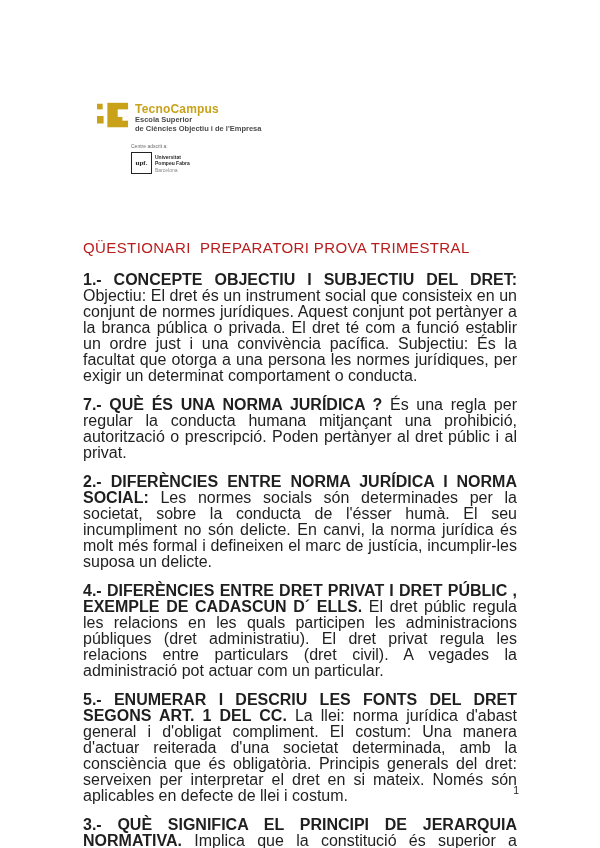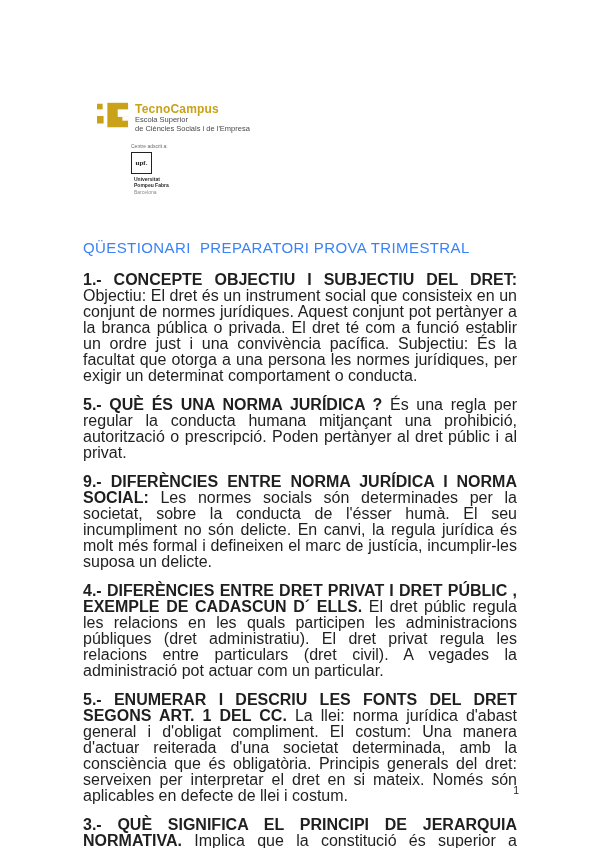--- a/index.html
+++ b/index.html
@@ -11,39 +11,39 @@
     position:relative;
     overflow:hidden;
   }
   .page{position:absolute;inset:0;background:#ffffff;}
 
   
   .brand{position:absolute;left:97px;top:102px;display:flex;align-items:flex-start;}
   .brand-icon{width:32px;height:27px;display:block;}
   .brand-text{margin-left:6px;line-height:1.18;}
   .brand-name{font-size:12px;font-weight:700;color:#C9A21A;letter-spacing:.2px;}
-  .brand-sub{font-size:7.5px;color:#4a4a4a;}
+  .brand-sub{font-size:7.5px;color:#4a4a4a;font-weight:bold;}
 
   .affiliation{position:absolute;left:131px;top:143px;}
   .affiliation-label{font-size:5px;color:#6b6b6b;margin-bottom:3px;}
-  .upf-row{display:flex;align-items:flex-start;flex-direction:column;}
+  .upf-row{display:flex;align-items:flex-start;}
   .upf-box{
     width:19px;height:20px;border:1.5px solid #222;
     display:flex;align-items:center;justify-content:center;
     font-family:"Liberation Serif", serif;
     font-weight:700;font-size:7px;color:#222;
   }
   .upf-text{margin-left:3px;font-size:5px;line-height:1.25;padding-top:2px;}
   .upf-text .l1,.upf-text .l2{font-weight:700;color:#2b2b2b;}
   .upf-text .l3{color:#8a8a8a;}
 
   
   .doc-title{
     position:absolute;left:83px;top:239px;width:460px;
-    font-size:15px;letter-spacing:.4px;color:#3b82f6;
+    font-size:15px;letter-spacing:.4px;color:#b91c1c;
     white-space:pre-wrap;
   }
 
   
   .content{position:absolute;left:83px;top:272px;width:434px;}
   .content p{
     margin:0 0 13px 0;
     font-size:16px;line-height:16px;
     text-align:justify;
     color:#1f1f1f;
@@ -64,42 +64,42 @@
     <svg class="brand-icon" viewBox="0 0 34 27">
       <rect x="0" y="1" width="6" height="6" fill="#C9A21A"></rect>
       <rect x="0" y="14" width="7" height="8" fill="#C9A21A"></rect>
       <rect x="11" y="0" width="22" height="26" fill="#C9A21A"></rect>
       <rect x="22" y="7" width="12" height="8" fill="#ffffff"></rect>
       <rect x="27" y="15" width="6" height="4" fill="#ffffff"></rect>
     </svg>
     <div class="brand-text">
       <div class="brand-name">TecnoCampus</div>
       <div class="brand-sub">Escola Superior</div>
-      <div class="brand-sub">de Ciències Socials i de l'Empresa</div>
+      <div class="brand-sub">de Ciències Objectiu i de l'Empresa</div>
     </div>
   </div>
 
   <div class="affiliation">
     <div class="affiliation-label">Centre adscrit a:</div>
     <div class="upf-row">
       <div class="upf-box">upf.</div>
       <div class="upf-text">
         <div class="l1">Universitat</div>
         <div class="l2">Pompeu Fabra</div>
         <div class="l3">Barcelona</div>
       </div>
     </div>
   </div>
 
   <div class="doc-title">QÜESTIONARI  PREPARATORI PROVA TRIMESTRAL</div>
 
   <div class="content">
     <p><span class="head">1.- CONCEPTE OBJECTIU I SUBJECTIU DEL DRET:</span><span class="body"> Objectiu: El dret és un instrument social que consisteix en un conjunt de normes jurídiques. Aquest conjunt pot pertànyer a la branca pública o privada. El dret té com a funció establir un ordre just i una convivència pacífica. Subjectiu: És la facultat que otorga a una persona les normes jurídiques, per exigir un determinat comportament o conducta.</span></p>
-    <p><span class="head">5.- QUÈ ÉS UNA NORMA JURÍDICA ?</span><span class="body"> És una regla per regular la conducta humana mitjançant una prohibició, autorització o prescripció. Poden pertànyer al dret públic i al privat.</span></p>
-    <p><span class="head">9.- DIFERÈNCIES ENTRE NORMA JURÍDICA I NORMA SOCIAL:</span><span class="body"> Les normes socials són determinades per la societat, sobre la conducta de l'ésser humà. El seu incumpliment no són delicte. En canvi, la regula jurídica és molt més formal i defineixen el marc de justícia, incumplir-les suposa un delicte.</span></p>
+    <p><span class="head">7.- QUÈ ÉS UNA NORMA JURÍDICA ?</span><span class="body"> És una regla per regular la conducta humana mitjançant una prohibició, autorització o prescripció. Poden pertànyer al dret públic i al privat.</span></p>
+    <p><span class="head">2.- DIFERÈNCIES ENTRE NORMA JURÍDICA I NORMA SOCIAL:</span><span class="body"> Les normes socials són determinades per la societat, sobre la conducta de l'ésser humà. El seu incumpliment no són delicte. En canvi, la norma jurídica és molt més formal i defineixen el marc de justícia, incumplir-les suposa un delicte.</span></p>
     <p><span class="head">4.- DIFERÈNCIES ENTRE DRET PRIVAT I DRET PÚBLIC , EXEMPLE DE CADASCUN D´ ELLS.</span><span class="body"> El dret públic regula les relacions en les quals participen les administracions públiques (dret administratiu). El dret privat regula les relacions entre particulars (dret civil). A vegades la administració pot actuar com un particular.</span></p>
     <p><span class="head">5.- ENUMERAR I DESCRIU LES FONTS DEL DRET SEGONS ART. 1 DEL CC.</span><span class="body"> La llei: norma jurídica d'abast general i d'obligat compliment. El costum: Una manera d'actuar reiterada d'una societat determinada, amb la consciència que és obligatòria. Principis generals del dret: serveixen per interpretar el dret en si mateix. Només són aplicables en defecte de llei i costum.</span></p>
     <p><span class="head">3.- QUÈ SIGNIFICA EL PRINCIPI DE JERARQUIA NORMATIVA.</span><span class="body"> Implica que la constitució és superior a qualsevol altra norma jurídica. Una norma inferior, no pot contradir a una amb nivell superior. I una norma posterior deroga una d'anterior.</span></p>
   </div>
 
   <div class="page-number">1</div>
 
 </div>
 
 </body></html>

